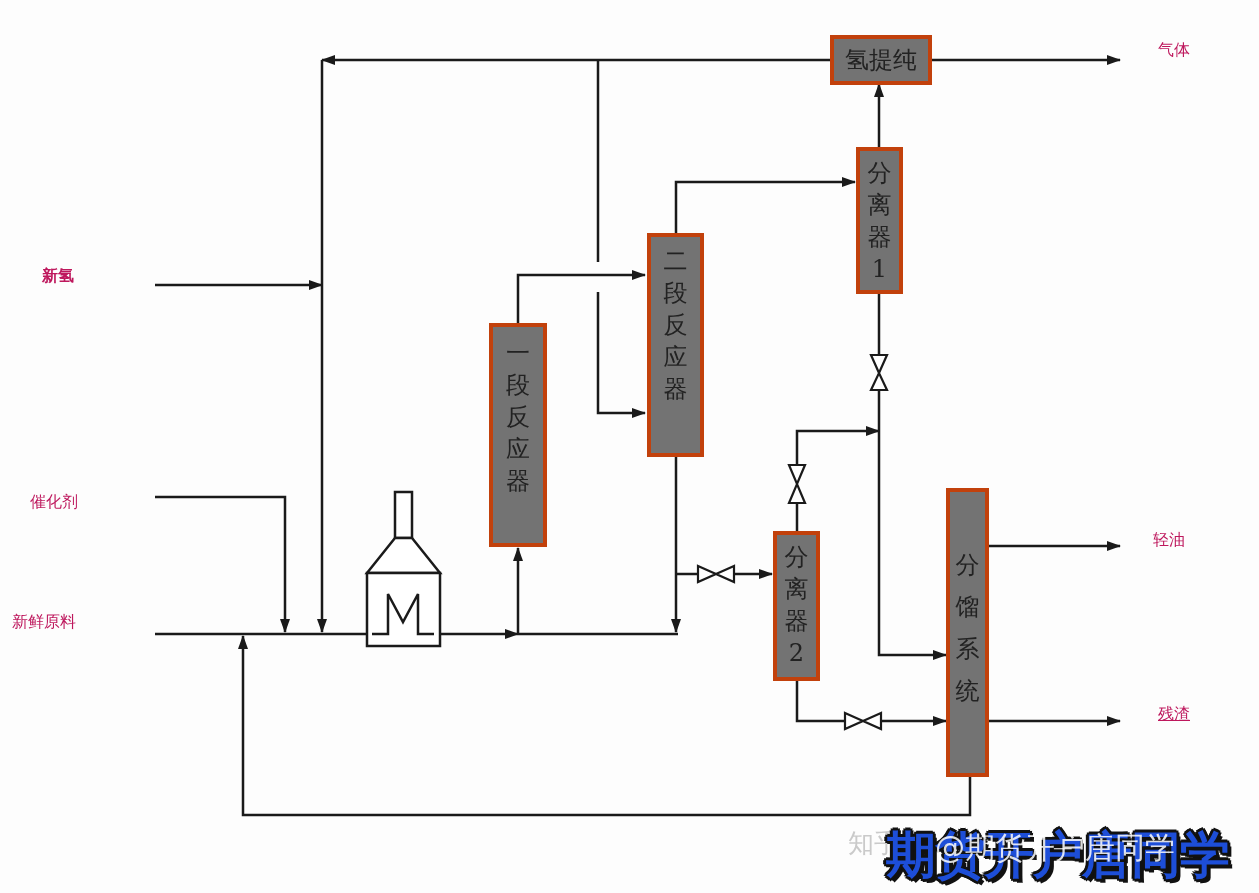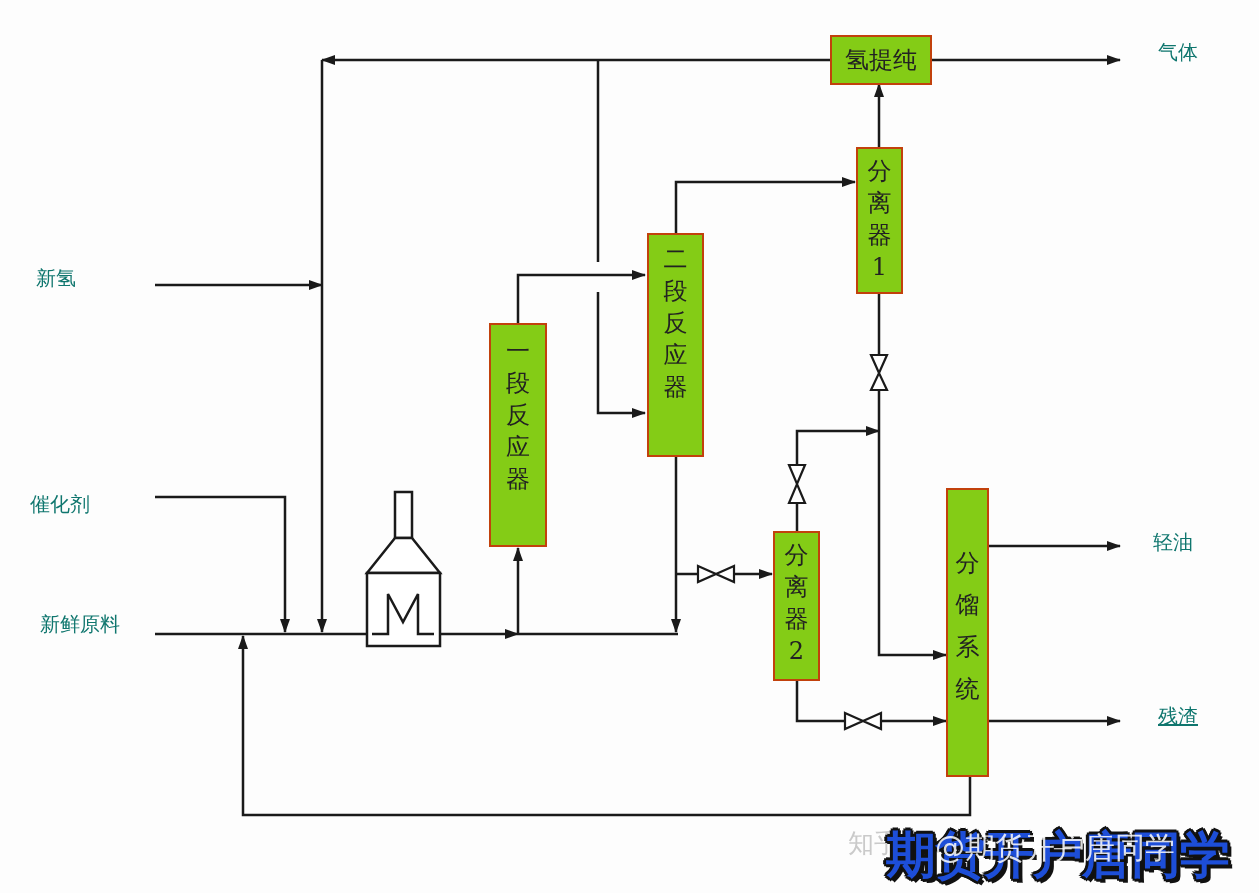--- a/index.html
+++ b/index.html
@@ -1,19 +1,19 @@
 <!DOCTYPE html>
 <html><head>
 <meta charset="utf-8">
 <style>
   html, body { margin: 0; padding: 0; background: #fdfdfd; }
   #canvas { position: relative; width: 1259px; height: 893px; overflow: hidden; background: #fdfdfd; }
   svg#diagram { position: absolute; left: 0; top: 0; }
-  .lbl { position: absolute; font-family: "DejaVu Serif", serif; font-size: 20px; color: #0f766e; white-space: nowrap; line-height: 1; }
-  .box { position: absolute; border: 2px solid #c2410c; background: #84cc16; box-sizing: border-box; }
+  .lbl { position: absolute; font-family: "DejaVu Serif", serif; font-size: 16px; color: #be185d; white-space: nowrap; line-height: 1; }
+  .box { position: absolute; border: 4px solid #c2410c; background: #737373; box-sizing: border-box; }
   .vtext { position: absolute; left: 0; right: 0; display: flex; flex-direction: column; align-items: center; font-family: "DejaVu Serif", serif; font-size: 24px; color: #222; line-height: 1; }
   .vtext span { display: block; margin: 4px 0; }
   .htext { position: absolute; left: 0; right: 0; top: 0; bottom: 0; display: flex; align-items: center; justify-content: center; font-family: "DejaVu Serif", serif; font-size: 24px; color: #222; }
   .wm-zh { position: absolute; font-family: "DejaVu Sans", sans-serif; font-size: 26px; color: rgba(160,160,160,0.55); white-space: nowrap; }
   .wm-yellow { position: absolute; font-family: "DejaVu Sans", sans-serif; font-weight: bold; font-size: 50px; color: #1d4ed8; white-space: nowrap; letter-spacing: -1px;
     text-shadow: 3px 0 0 #111, -3px 0 0 #111, 0 3px 0 #111, 0 -3px 0 #111, 2px 2px 0 #111, -2px -2px 0 #111, 2px -2px 0 #111, -2px 2px 0 #111, 4px 4px 0 #111; margin-top: 8px; }
   .wm-at { position: absolute; font-family: "DejaVu Sans", sans-serif; font-size: 30px; color: rgba(255,255,255,0.85); white-space: nowrap; }
 </style>
 </head>
 <body>
@@ -81,23 +81,23 @@
     </g>
 
     <g stroke="#1a1a1a" stroke-width="2.5" fill="#ffffff">
       <rect x="395" y="492" width="17" height="46"></rect>
       <path d="M395,538 L412,538 L440,573 L367,573 Z"></path>
       <rect x="367" y="573" width="73" height="73"></rect>
       <path d="M372,634 L388,634 L388,594 L403,622 L418,594 L418,634 L434,634" fill="none"></path>
     </g>
   </svg>
 
-  <div class="lbl" style="left:36px; top:268px;">新氢</div>
+  <div class="lbl" style="left:42px; top:268px;font-weight:bold;">新氢</div>
   <div class="lbl" style="left:30px; top:494px;">催化剂</div>
-  <div class="lbl" style="left:40px; top:614px;">新鲜原料</div>
+  <div class="lbl" style="left:12px; top:614px;">新鲜原料</div>
 
   <div class="lbl" style="left:1158px; top:42px;">气体</div>
   <div class="lbl" style="left:1153px; top:532px;">轻油</div>
   <div class="lbl" style="left:1158px; top:706px;text-decoration:underline;">残渣</div>
 
   <div class="box" style="left:830px; top:35px; width:102px; height:50px;">
     <div class="htext">氢提纯</div>
   </div>
 
   <div class="box" style="left:489px; top:323px; width:58px; height:224px;">

